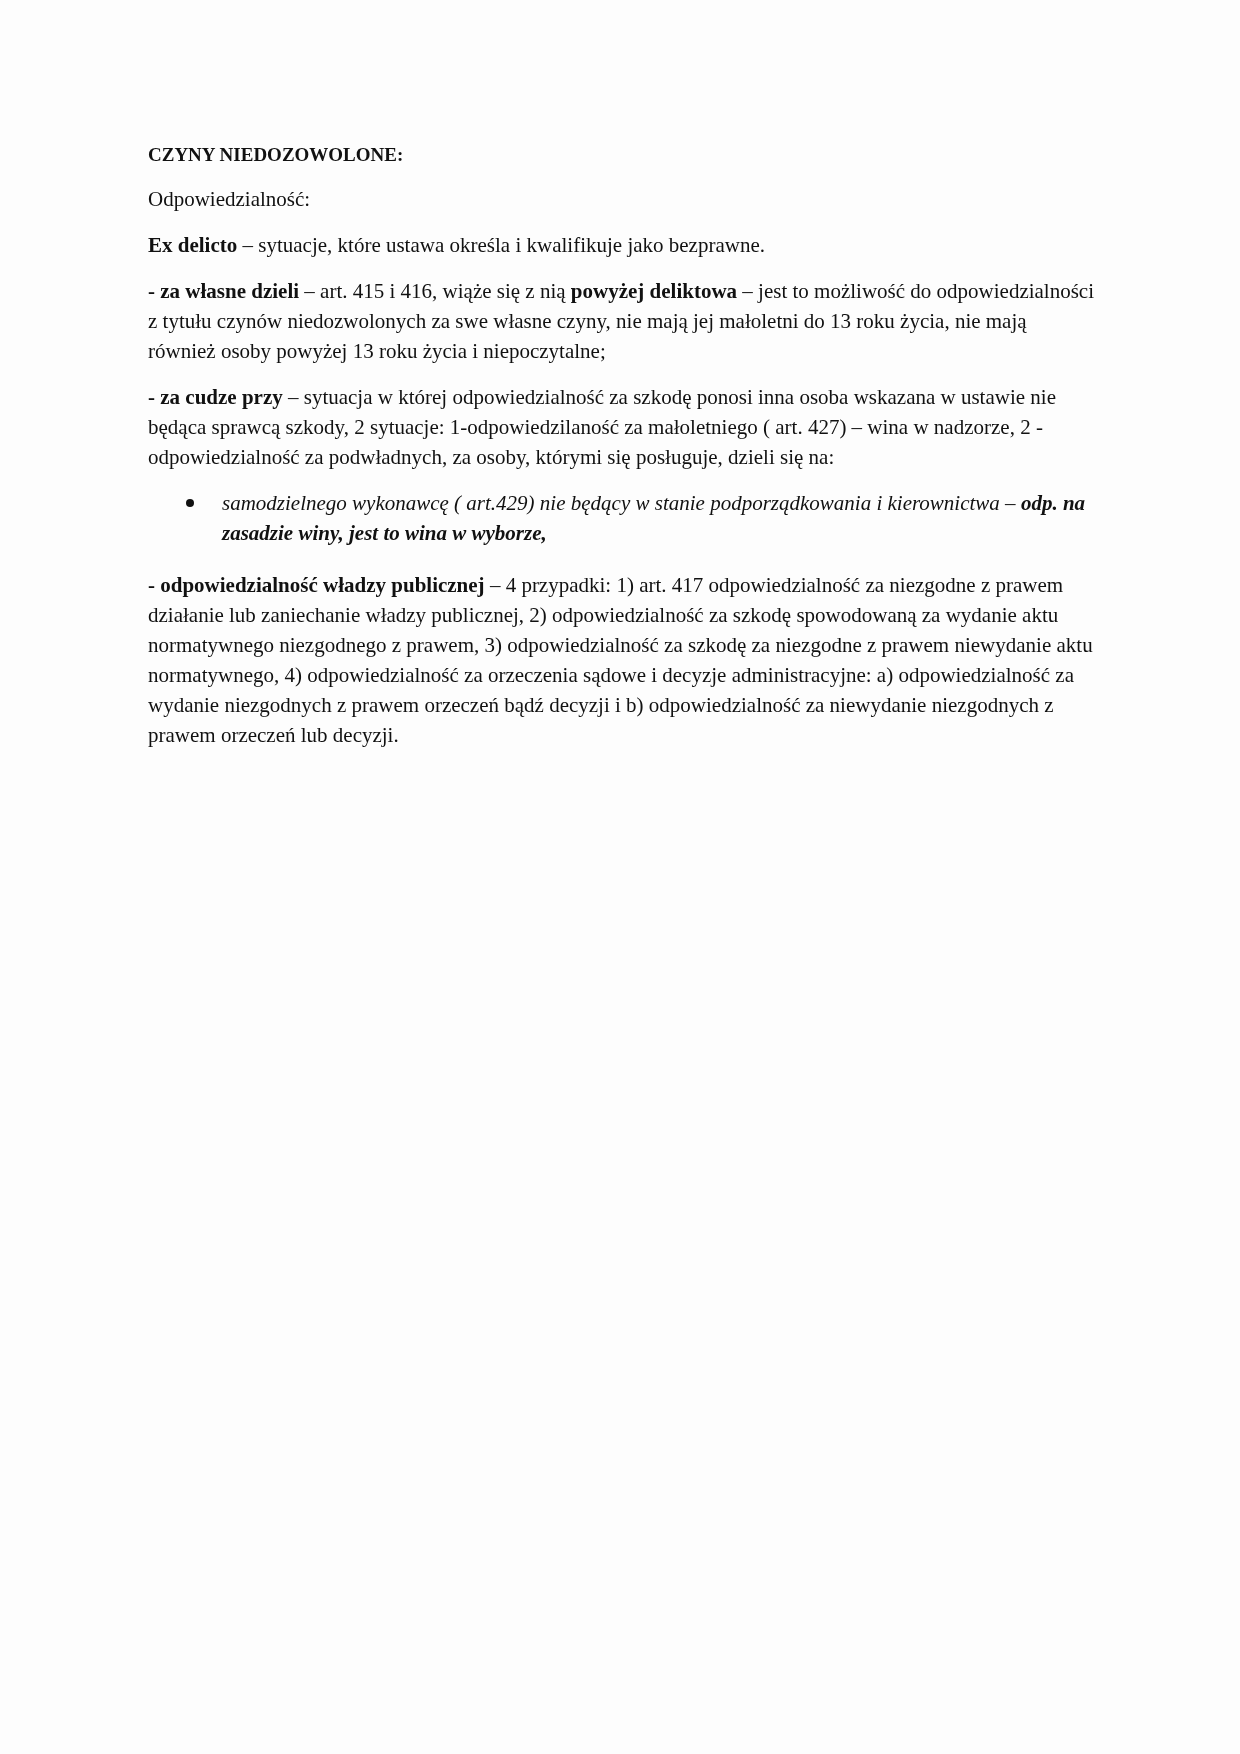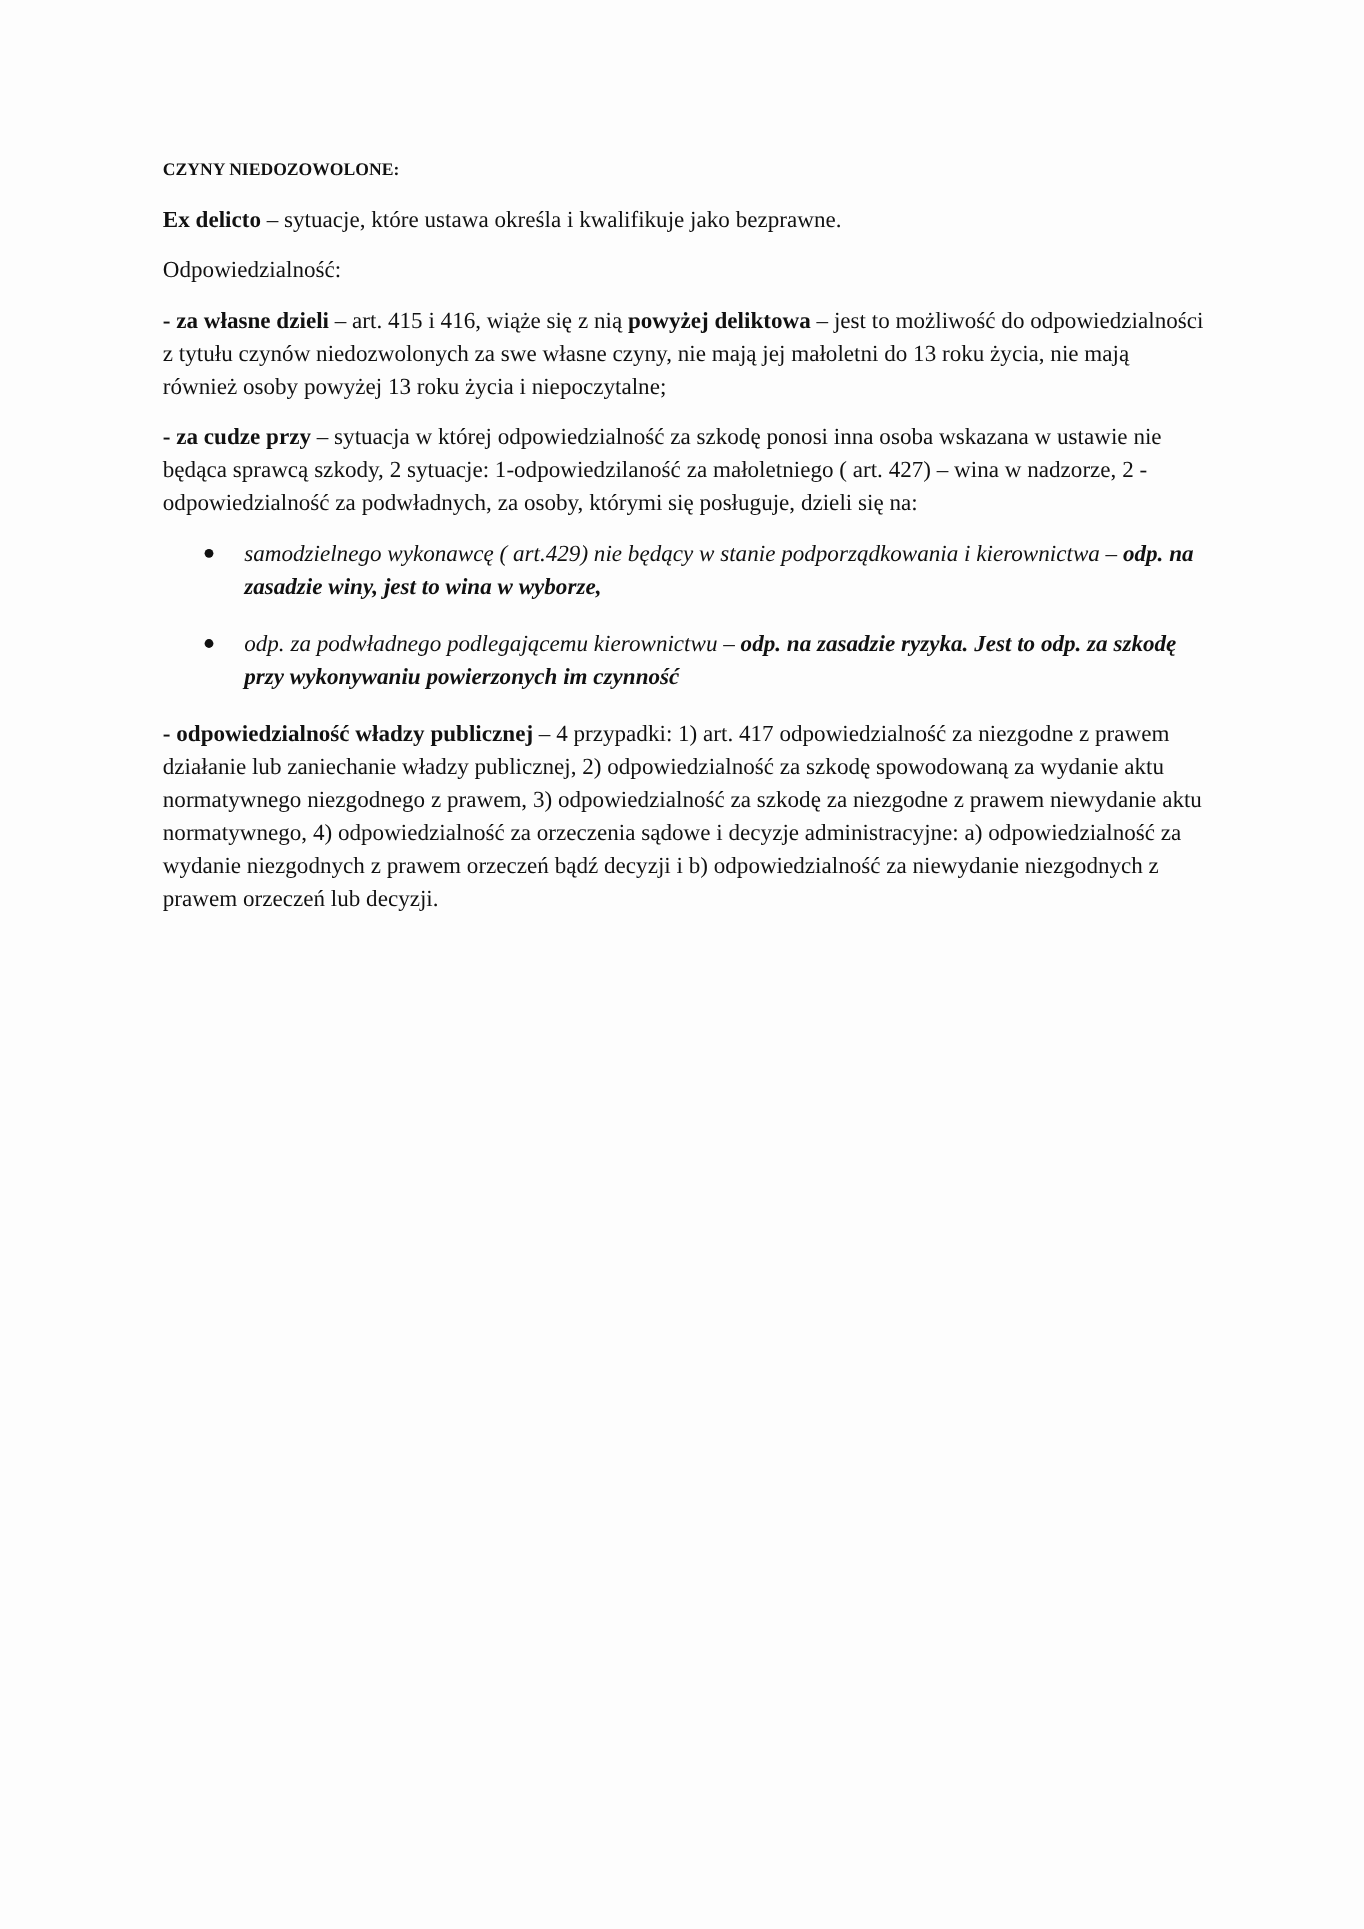--- a/index.html
+++ b/index.html
@@ -18,21 +18,21 @@
     .page {
       position: absolute;
       left: 148px;
       top: 140px;
       width: 950px;
       font-size: 21px;
       line-height: 30px;
     }
     .heading {
       font-weight: bold;
-      font-size: 16px;
+      font-size: 19px;
       margin: 0 0 14px 0;
       line-height: 30px;
     }
     .para {
       margin: 0 0 16px 0;
     }
     .b { font-weight: bold; }
     .bullets {
       list-style: none;
       margin: 0 0 16px 0;
@@ -54,34 +54,30 @@
       background: #111;
     }
   </style>
 </head>
 <body>
 
 <div class="page">
 
   <p class="heading">CZYNY NIEDOZOWOLONE:</p>
 
+  <p class="para">Odpowiedzialność:</p>
+
   <p class="para"><span class="b">Ex delicto</span><span> – sytuacje, które ustawa określa i kwalifikuje jako bezprawne.</span></p>
-
-  <p class="para">Odpowiedzialność:</p>
 
   <p class="para"><span class="b">- </span><span class="b">za własne dzieli</span><span> – art. 415 i 416, wiąże się z nią </span><span class="b">powyżej deliktowa</span><span> – jest to możliwość do odpowiedzialności z  tytułu czynów niedozwolonych za swe własne czyny, nie mają jej małoletni do 13 roku życia, nie mają również osoby powyżej  13 roku życia i niepoczytalne;</span></p>
 
   <p class="para"><span class="b">- </span><span class="b">za cudze przy</span><span> – sytuacja w której odpowiedzialność za szkodę ponosi inna osoba wskazana w ustawie nie będąca sprawcą szkody, 2 sytuacje: 1-odpowiedzilaność za małoletniego ( art. 427) – wina w nadzorze, 2 -odpowiedzialność za podwładnych, za osoby, którymi się posługuje, dzieli się na:</span></p>
 
   <ul class="bullets">
     <li>
       <span class="dot"></span>
       <span>samodzielnego wykonawcę ( art.429) nie będący w stanie podporządkowania i kierownictwa – </span><span class="b">odp. na zasadzie winy, jest to wina w wyborze,</span>
     </li>
-    <li>
-      <span class="dot"></span>
-      <span>odp. za podwładnego podlegającemu kierownictwu – </span><span class="b">odp. na zasadzie ryzyka. Jest to odp. za szkodę przy wykonywaniu powierzonych im czynność</span>
-    </li>
   </ul>
 
   <p class="para"><span class="b">- </span><span class="b">odpowiedzialność władzy publicznej</span><span> – 4 przypadki: 1) art. 417 odpowiedzialność za niezgodne z prawem działanie lub zaniechanie władzy publicznej, 2) odpowiedzialność za szkodę spowodowaną za wydanie aktu normatywnego niezgodnego z prawem, 3) odpowiedzialność za szkodę za niezgodne z prawem niewydanie aktu normatywnego, 4) odpowiedzialność za orzeczenia sądowe i decyzje administracyjne: a) odpowiedzialność za wydanie niezgodnych z prawem orzeczeń bądź decyzji i b) odpowiedzialność za niewydanie niezgodnych z prawem orzeczeń lub decyzji.</span></p>
 
 </div>
 
 </body></html>

